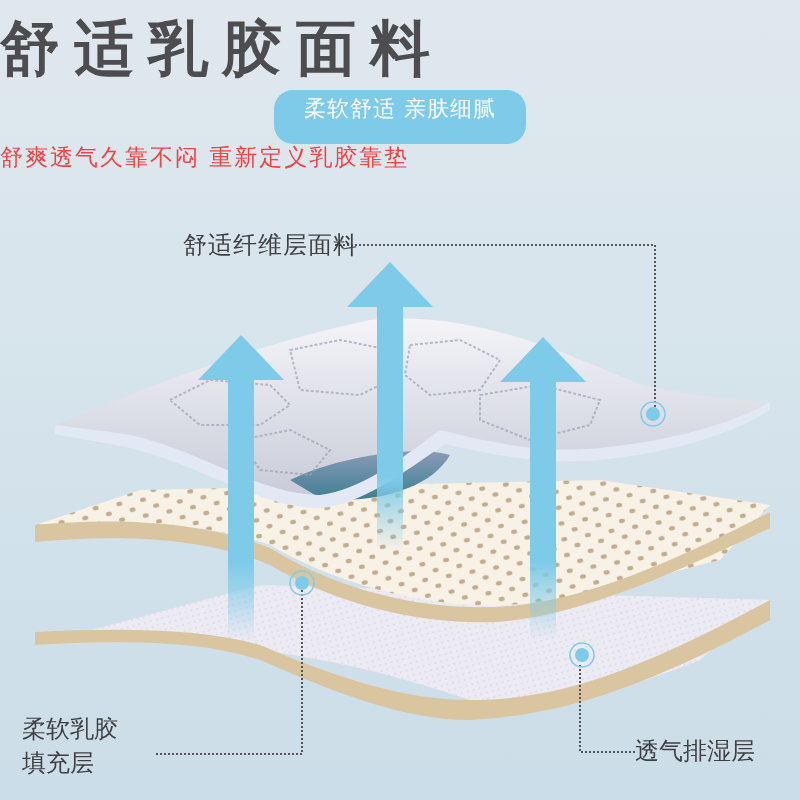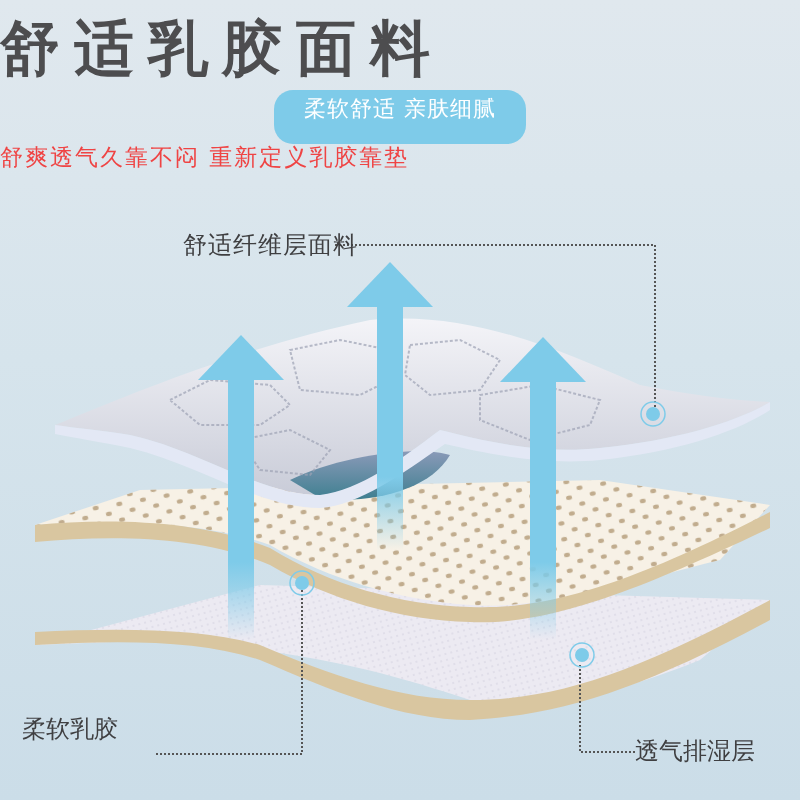--- a/index.html
+++ b/index.html
@@ -116,14 +116,15 @@
     <circle cx="302" cy="583" r="12" fill="none" stroke="#7ecbe9" stroke-width="1.5"></circle>
     <circle cx="302" cy="583" r="7" fill="#7ecbe9"></circle>
     <circle cx="582" cy="655" r="12" fill="none" stroke="#7ecbe9" stroke-width="1.5"></circle>
     <circle cx="582" cy="655" r="7" fill="#7ecbe9"></circle>
   </g>
 </svg>
 
 <div class="label label-top">舒适纤维层面料</div>
 <div class="label label-left">
   <div>柔软乳胶</div>
+  <div>填充层</div>
 </div>
 <div class="label label-right">透气排湿层</div>
 
 </body></html>

